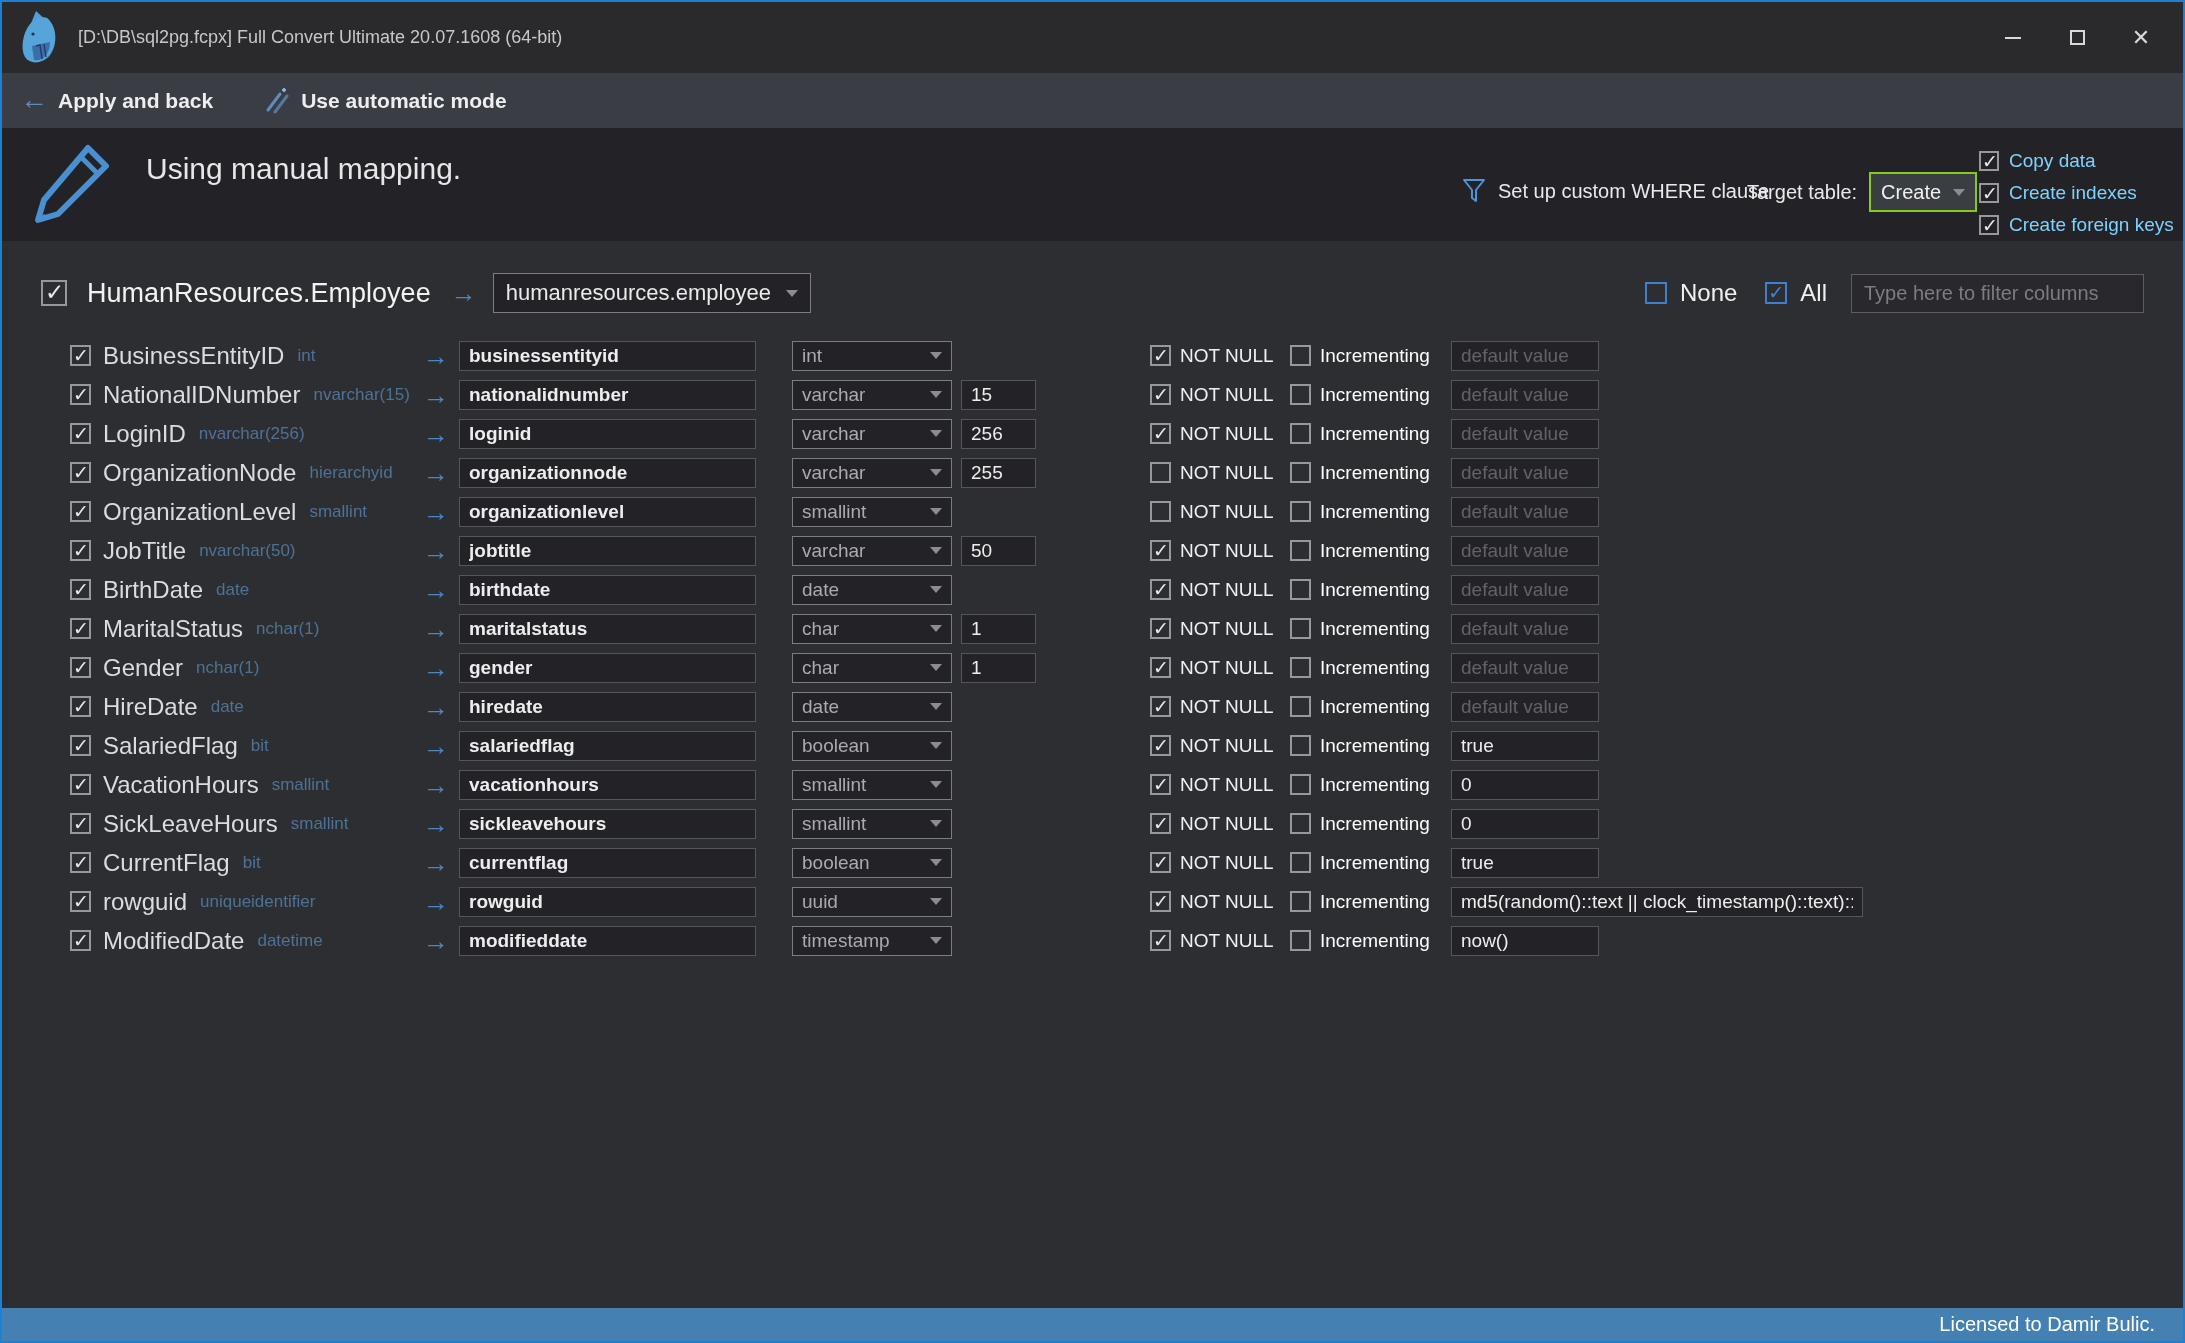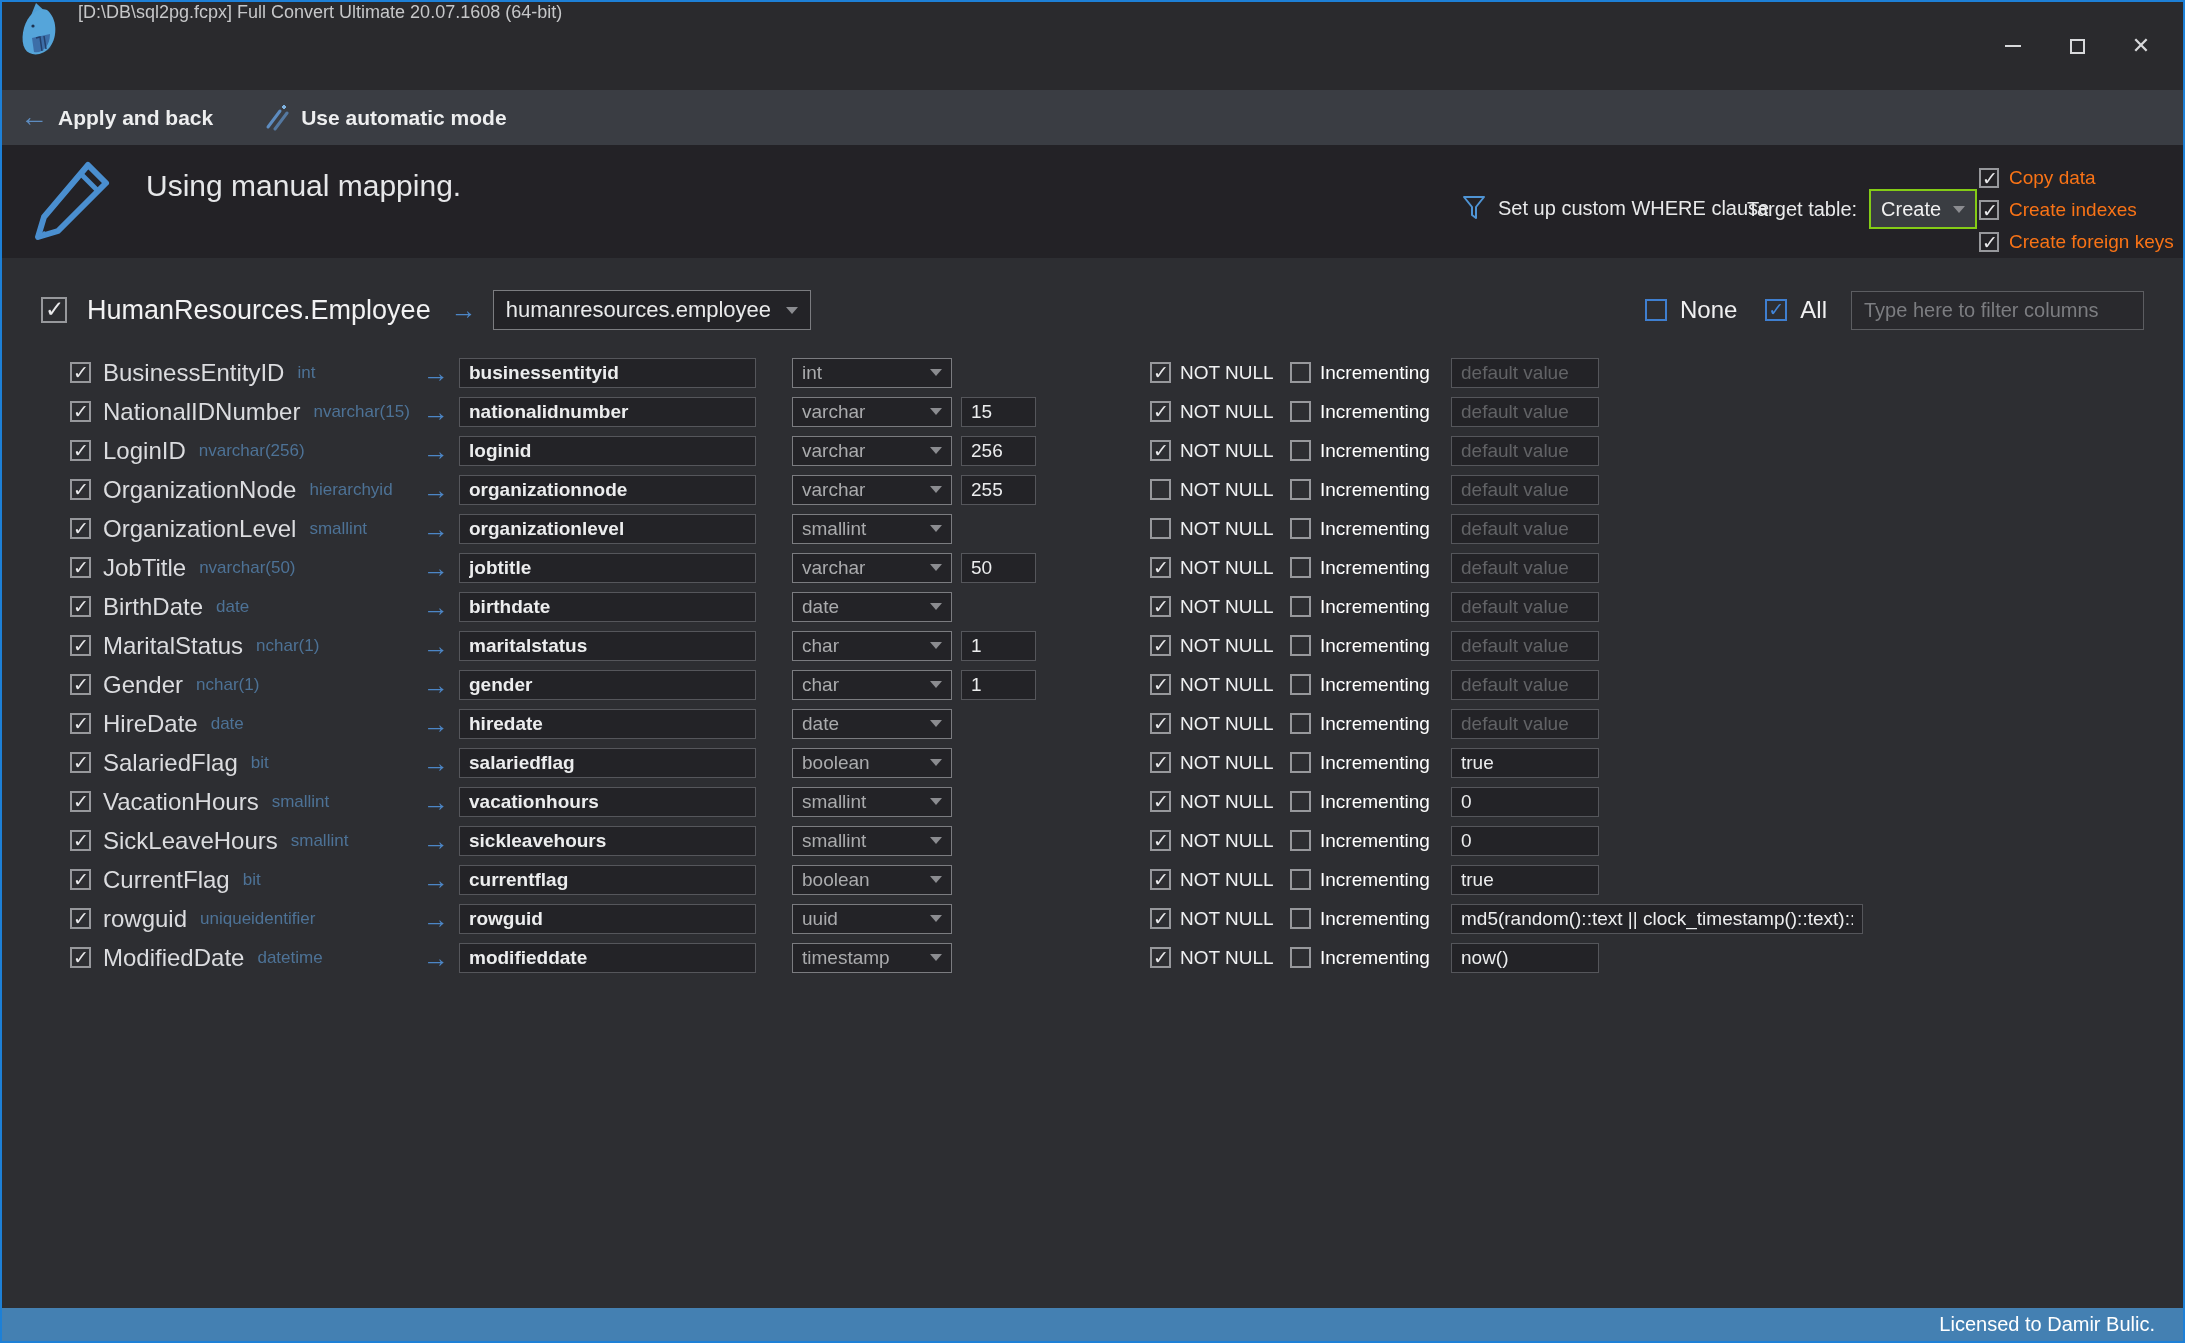--- a/index.html
+++ b/index.html
@@ -5,21 +5,21 @@
   * { margin:0; padding:0; box-sizing:border-box; }
   html,body { width:2185px; height:1343px; background:#1a1a1c; font-family:"Liberation Sans","DejaVu Sans",sans-serif; }
   .window {
     position:relative; width:2185px; height:1343px;
     display:flex; flex-direction:column;
     background:var(--main-bg,#2d2e32);
     border:2px solid var(--accent-border,#1d80d7);
     overflow:hidden;
   }
   
-  .titlebar { height:88px; background:var(--titlebar-bg,#2a2a2d); display:flex; align-items:flex-start; flex-shrink:0; position:relative; }
+  .titlebar { height:71px; background:var(--titlebar-bg,#2a2a2d); display:flex; align-items:center; flex-shrink:0; position:relative; }
   .app-logo { margin-left:14px; width:46px; height:56px; }
   .title-text { margin-left:16px; color:#c6c7c9; font-size:18px; }
   .win-controls { position:absolute; right:10px; top:0; height:100%; display:flex; }
   .win-btn { width:64px; height:100%; display:flex; align-items:center; justify-content:center; color:#d8d9db; }
   .glyph-min { width:16px; height:2px; background:#d8d9db; }
   .glyph-max { width:15px; height:15px; border:2px solid #d8d9db; }
   .glyph-close { font-size:22px; line-height:1; font-weight:300; }
   
   .toolbar { height:55px; background:var(--toolbar-bg,#3a3d43); display:flex; align-items:center; flex-shrink:0; }
   .tb-item { display:flex; align-items:center; gap:10px; color:#edeeef; font-size:21px; font-weight:700; cursor:default; }
@@ -29,21 +29,21 @@
   
   .banner { height:113px; background:var(--banner-bg,#232226); position:relative; flex-shrink:0; }
   .banner-left { position:absolute; left:26px; top:12px; display:flex; }
   .banner-texts { margin-left:32px; padding-top:12px; }
   .banner-title { color:#e6e7e9; font-size:30px; font-weight:300; }
   .banner-subtitle { color:#c2c3c5; font-size:17px; font-weight:300; margin-top:9px; }
   .where-group { position:absolute; left:1460px; top:50px; display:flex; align-items:center; gap:12px; color:#e8e9ea; font-size:20px; }
   .target-group { position:absolute; left:1745px; top:44px; display:flex; align-items:center; gap:12px; color:#e9eaeb; font-size:20px; }
   .create-dd { width:108px; height:40px; background:#3a3d42; border:2px solid #84cc16; display:flex; align-items:center; padding:0 10px; color:#f0f0f0; font-size:20px; }
   .banner-opts { position:absolute; left:1977px; top:22px; display:flex; flex-direction:column; gap:10px; }
-  .opt-row { display:flex; align-items:center; gap:10px; color:#f97316; font-size:19px; }
+  .opt-row { display:flex; align-items:center; gap:10px; color:#7dd3fc; font-size:19px; }
   
   .cb { width:22px; height:22px; border:2px solid #97989c; position:relative; flex-shrink:0; }
   .cb.small { width:20px; height:20px; }
   .cb.big { width:26px; height:26px; }
   .cb.checked::after { content:"✓"; position:absolute; color:#e9e9eb; font-size:19px; left:1px; top:-3px; }
   .cb.big.checked::after { font-size:23px; left:2px; top:-3px; }
   .cb.blue { border-color:#3f7fd0; }
   .cb.blue.checked::after { color:#4285d8; }
   
   .content { flex:1; position:relative; background:var(--main-bg,#2d2e32); }

